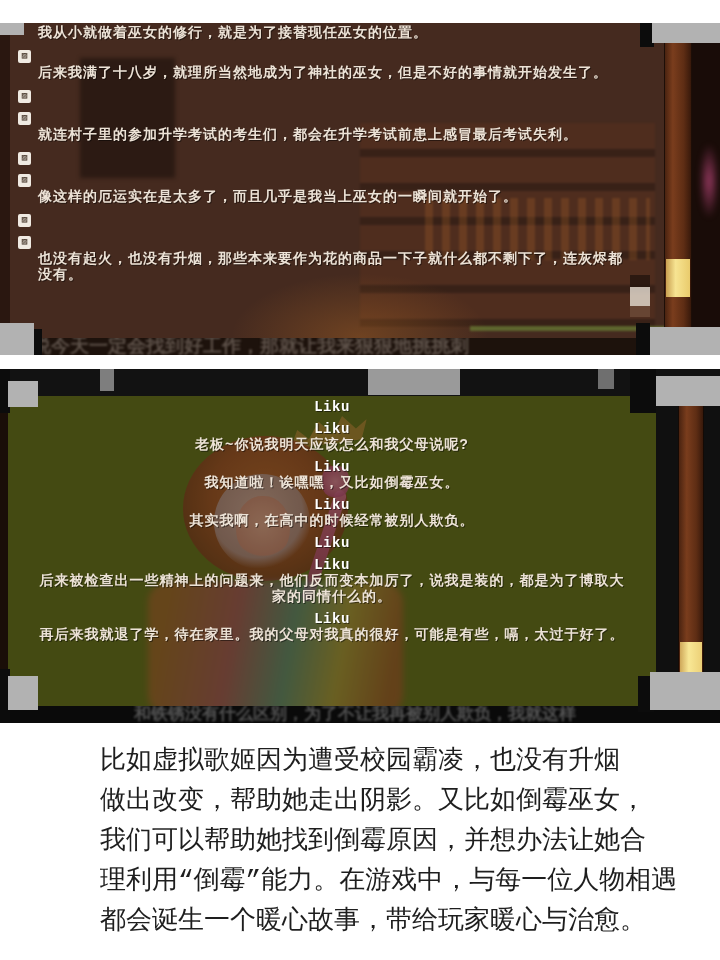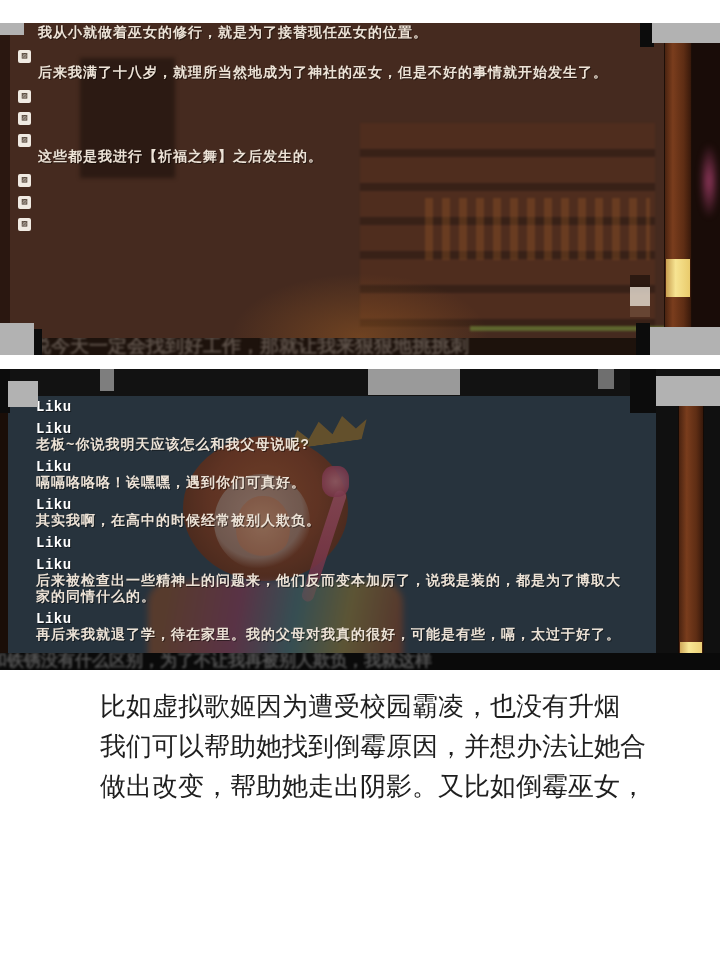--- a/index.html
+++ b/index.html
@@ -34,21 +34,21 @@
   .s1-right{left:692px;top:0;width:28px;height:332px;background:#190c08;z-index:3;}
   .s1-pink{left:8px;top:122px;width:18px;height:72px;border-radius:40%;filter:blur(3px);
     background:radial-gradient(rgba(225,85,150,.65),transparent 75%);}
   .s1-log{position:absolute;left:38px;top:2px;width:592px;z-index:4;}
   .s1-entry{margin-bottom:9px;}
   .mini-avatar{display:flex;align-items:center;justify-content:center;width:13px;height:13px;
     margin:0 0 2px -20px;background:#f0eae2;border-radius:2px;color:#3a2a1e;font-size:9px;line-height:9px;}
   .cap1{height:17px;background:#1d120c;}
   .cap1 span{color:#5d5149;font-size:19px;line-height:18px;margin-left:-6px;}
   
-  .shot2{height:301px;background:#0c4a6e;margin-top:14px;}
+  .shot2{height:354px;background:#4d7c0f;margin-top:14px;text-align:center;}
   .s2-topband{left:0;top:0;width:720px;height:27px;background:#121212;z-index:2;}
   .s2-post1{left:100px;top:0;width:14px;height:22px;background:#7e7e7e;z-index:3;}
   .s2-post2{left:368px;top:0;width:92px;height:26px;background:#9a9a9a;z-index:3;}
   .s2-post3{left:598px;top:0;width:16px;height:20px;background:#6f6f6f;z-index:3;}
   .s2-pillar-l{left:0;top:27px;width:8px;height:327px;background:#1a0e08;z-index:2;}
   .s2-rightblack{left:656px;top:27px;width:64px;height:327px;background:#101010;z-index:2;}
   .s2-track{left:678px;top:30px;width:26px;height:315px;z-index:4;border:1px solid #140a05;box-sizing:border-box;
     background:linear-gradient(90deg,#4a2310,#7a3d1d 32%,#5e2d14 72%,#38190b);}
   .s2-thumb{left:680px;top:273px;width:22px;height:62px;z-index:5;
     background:linear-gradient(90deg,#cfa85a,#f8e795 40%,#ecd077);}
@@ -104,37 +104,39 @@
           <div class="mini-avatar">▨</div>
           <div class="d-text">后来我满了十八岁，就理所当然地成为了神社的巫女，但是不好的事情就开始发生了。</div>
         </div>
 
         <div class="s1-entry">
           <div class="mini-avatar">▨</div>
         </div>
 
         <div class="s1-entry">
           <div class="mini-avatar">▨</div>
-        </div>
-
-        <div class="s1-entry">
-          <div class="mini-avatar">▨</div>
-          <div class="d-text">这些都是我进行【祈福之舞】之后发生的。</div>
-        </div>
-
-        <div class="s1-entry">
-          <div class="mini-avatar">▨</div>
-        </div>
-
-        <div class="s1-entry">
-          <div class="mini-avatar">▨</div>
-        </div>
-
-        <div class="s1-entry">
-          <div class="mini-avatar">▨</div>
+          <div class="d-text">就连村子里的参加升学考试的考生们，都会在升学考试前患上感冒最后考试失利。</div>
+        </div>
+
+        <div class="s1-entry">
+          <div class="mini-avatar">▨</div>
+        </div>
+
+        <div class="s1-entry">
+          <div class="mini-avatar">▨</div>
+          <div class="d-text">像这样的厄运实在是太多了，而且几乎是我当上巫女的一瞬间就开始了。</div>
+        </div>
+
+        <div class="s1-entry">
+          <div class="mini-avatar">▨</div>
+        </div>
+
+        <div class="s1-entry">
+          <div class="mini-avatar">▨</div>
+          <div class="d-text">也没有起火，也没有升烟，那些本来要作为花的商品一下子就什么都不剩下了，连灰烬都没有。</div>
         </div>
       </div>
 
     <div class="abs s1-right">
       <div class="abs s1-pink"></div>
     </div>
     <div class="abs s1-track"></div>
     <div class="abs s1-thumb"></div>
 
     <div class="caption cap1">
@@ -178,21 +180,21 @@
           <div class="liku">Liku</div>
         </div>
 
         <div class="s2-entry">
           <div class="liku">Liku</div>
           <div class="d-text">老板~你说我明天应该怎么和我父母说呢?</div>
         </div>
 
         <div class="s2-entry">
           <div class="liku">Liku</div>
-          <div class="d-text">嗝嗝咯咯咯！诶嘿嘿，遇到你们可真好。</div>
+          <div class="d-text">我知道啦！诶嘿嘿，又比如倒霉巫女。</div>
         </div>
 
         <div class="s2-entry">
           <div class="liku">Liku</div>
           <div class="d-text">其实我啊，在高中的时候经常被别人欺负。</div>
         </div>
 
         <div class="s2-entry">
           <div class="liku">Liku</div>
         </div>
@@ -223,20 +225,22 @@
     <div class="corner" style="left:8px;top:307px;width:30px;height:34px"></div>
     <div class="blackbit" style="left:638px;top:307px;width:16px;height:36px"></div>
     <div class="corner" style="left:650px;top:303px;width:70px;height:38px"></div>
   </div>
 
   <div class="article">
 
       <div class="article-line">比如虚拟歌姬因为遭受校园霸凌，也没有升烟</div>
 
 
+      <div class="article-line">做出改变，帮助她走出阴影。又比如倒霉巫女，</div>
+
       <div class="article-line">我们可以帮助她找到倒霉原因，并想办法让她合</div>
 
-      <div class="article-line">做出改变，帮助她走出阴影。又比如倒霉巫女，</div>
-
-
+      <div class="article-line">理利用“倒霉”能力。在游戏中，与每一位人物相遇</div>
+
+      <div class="article-line">都会诞生一个暖心故事，带给玩家暖心与治愈。</div>
     </div>
 
 </div>
 
 </body></html>

